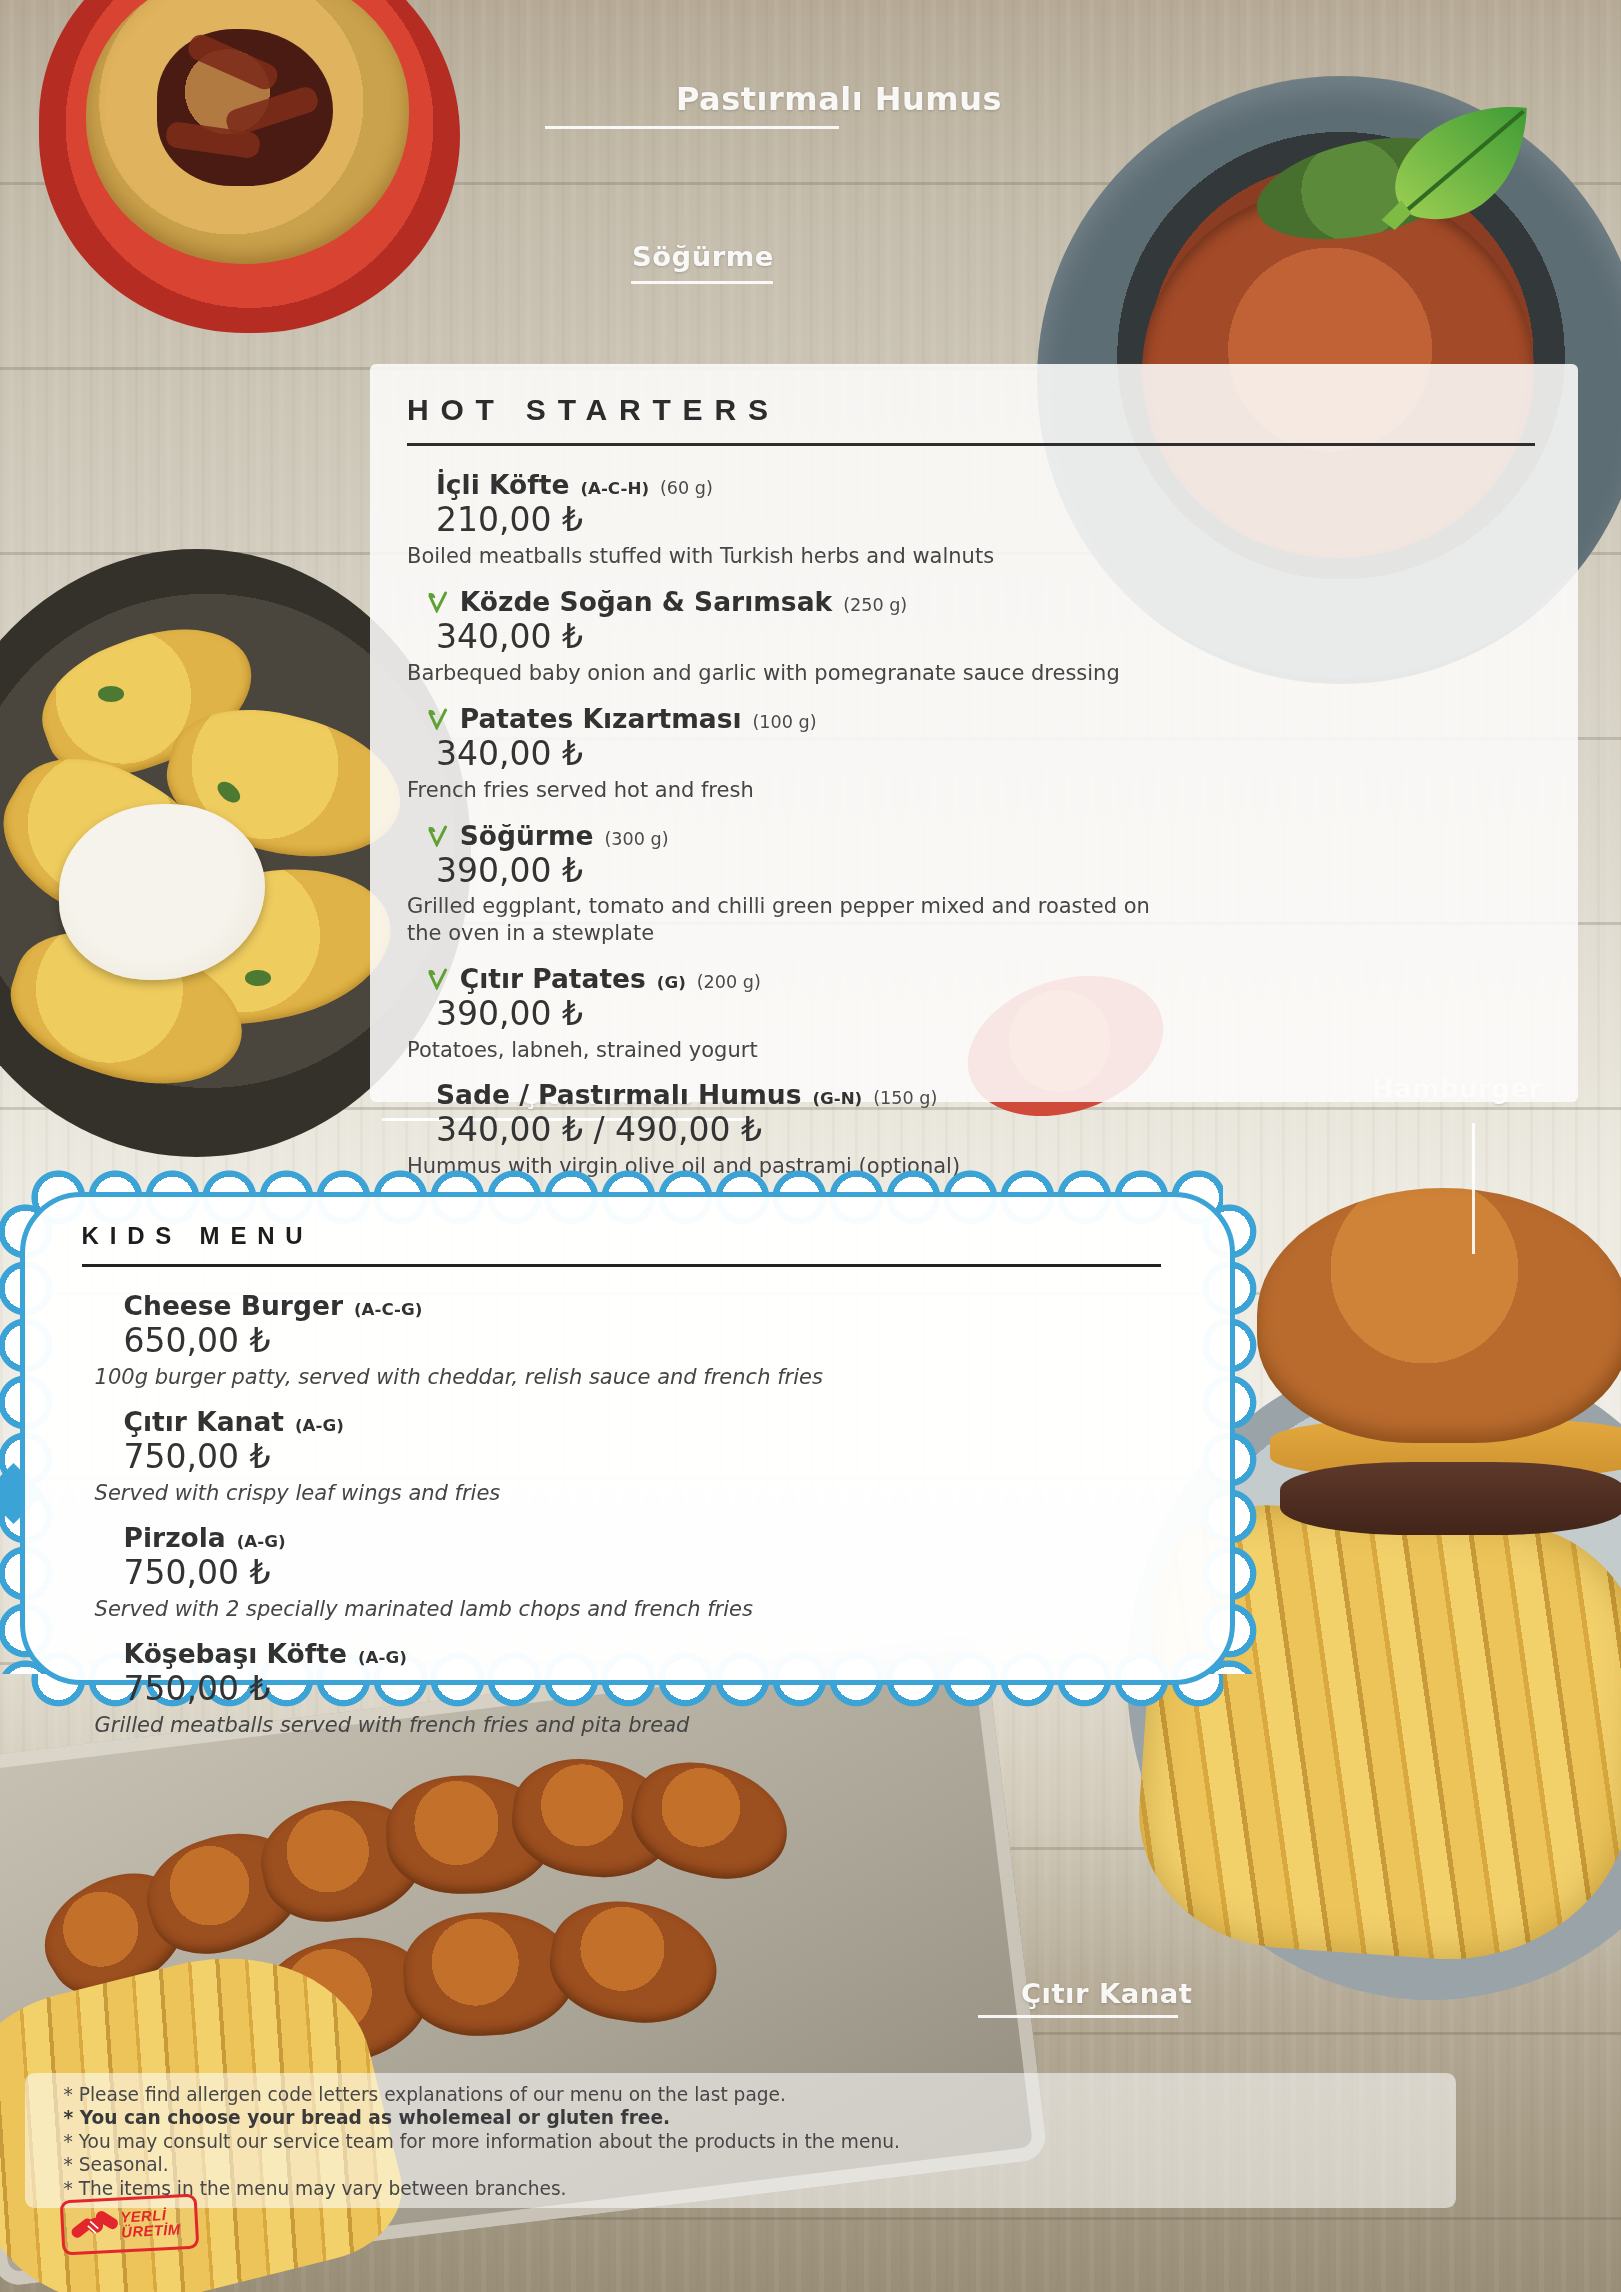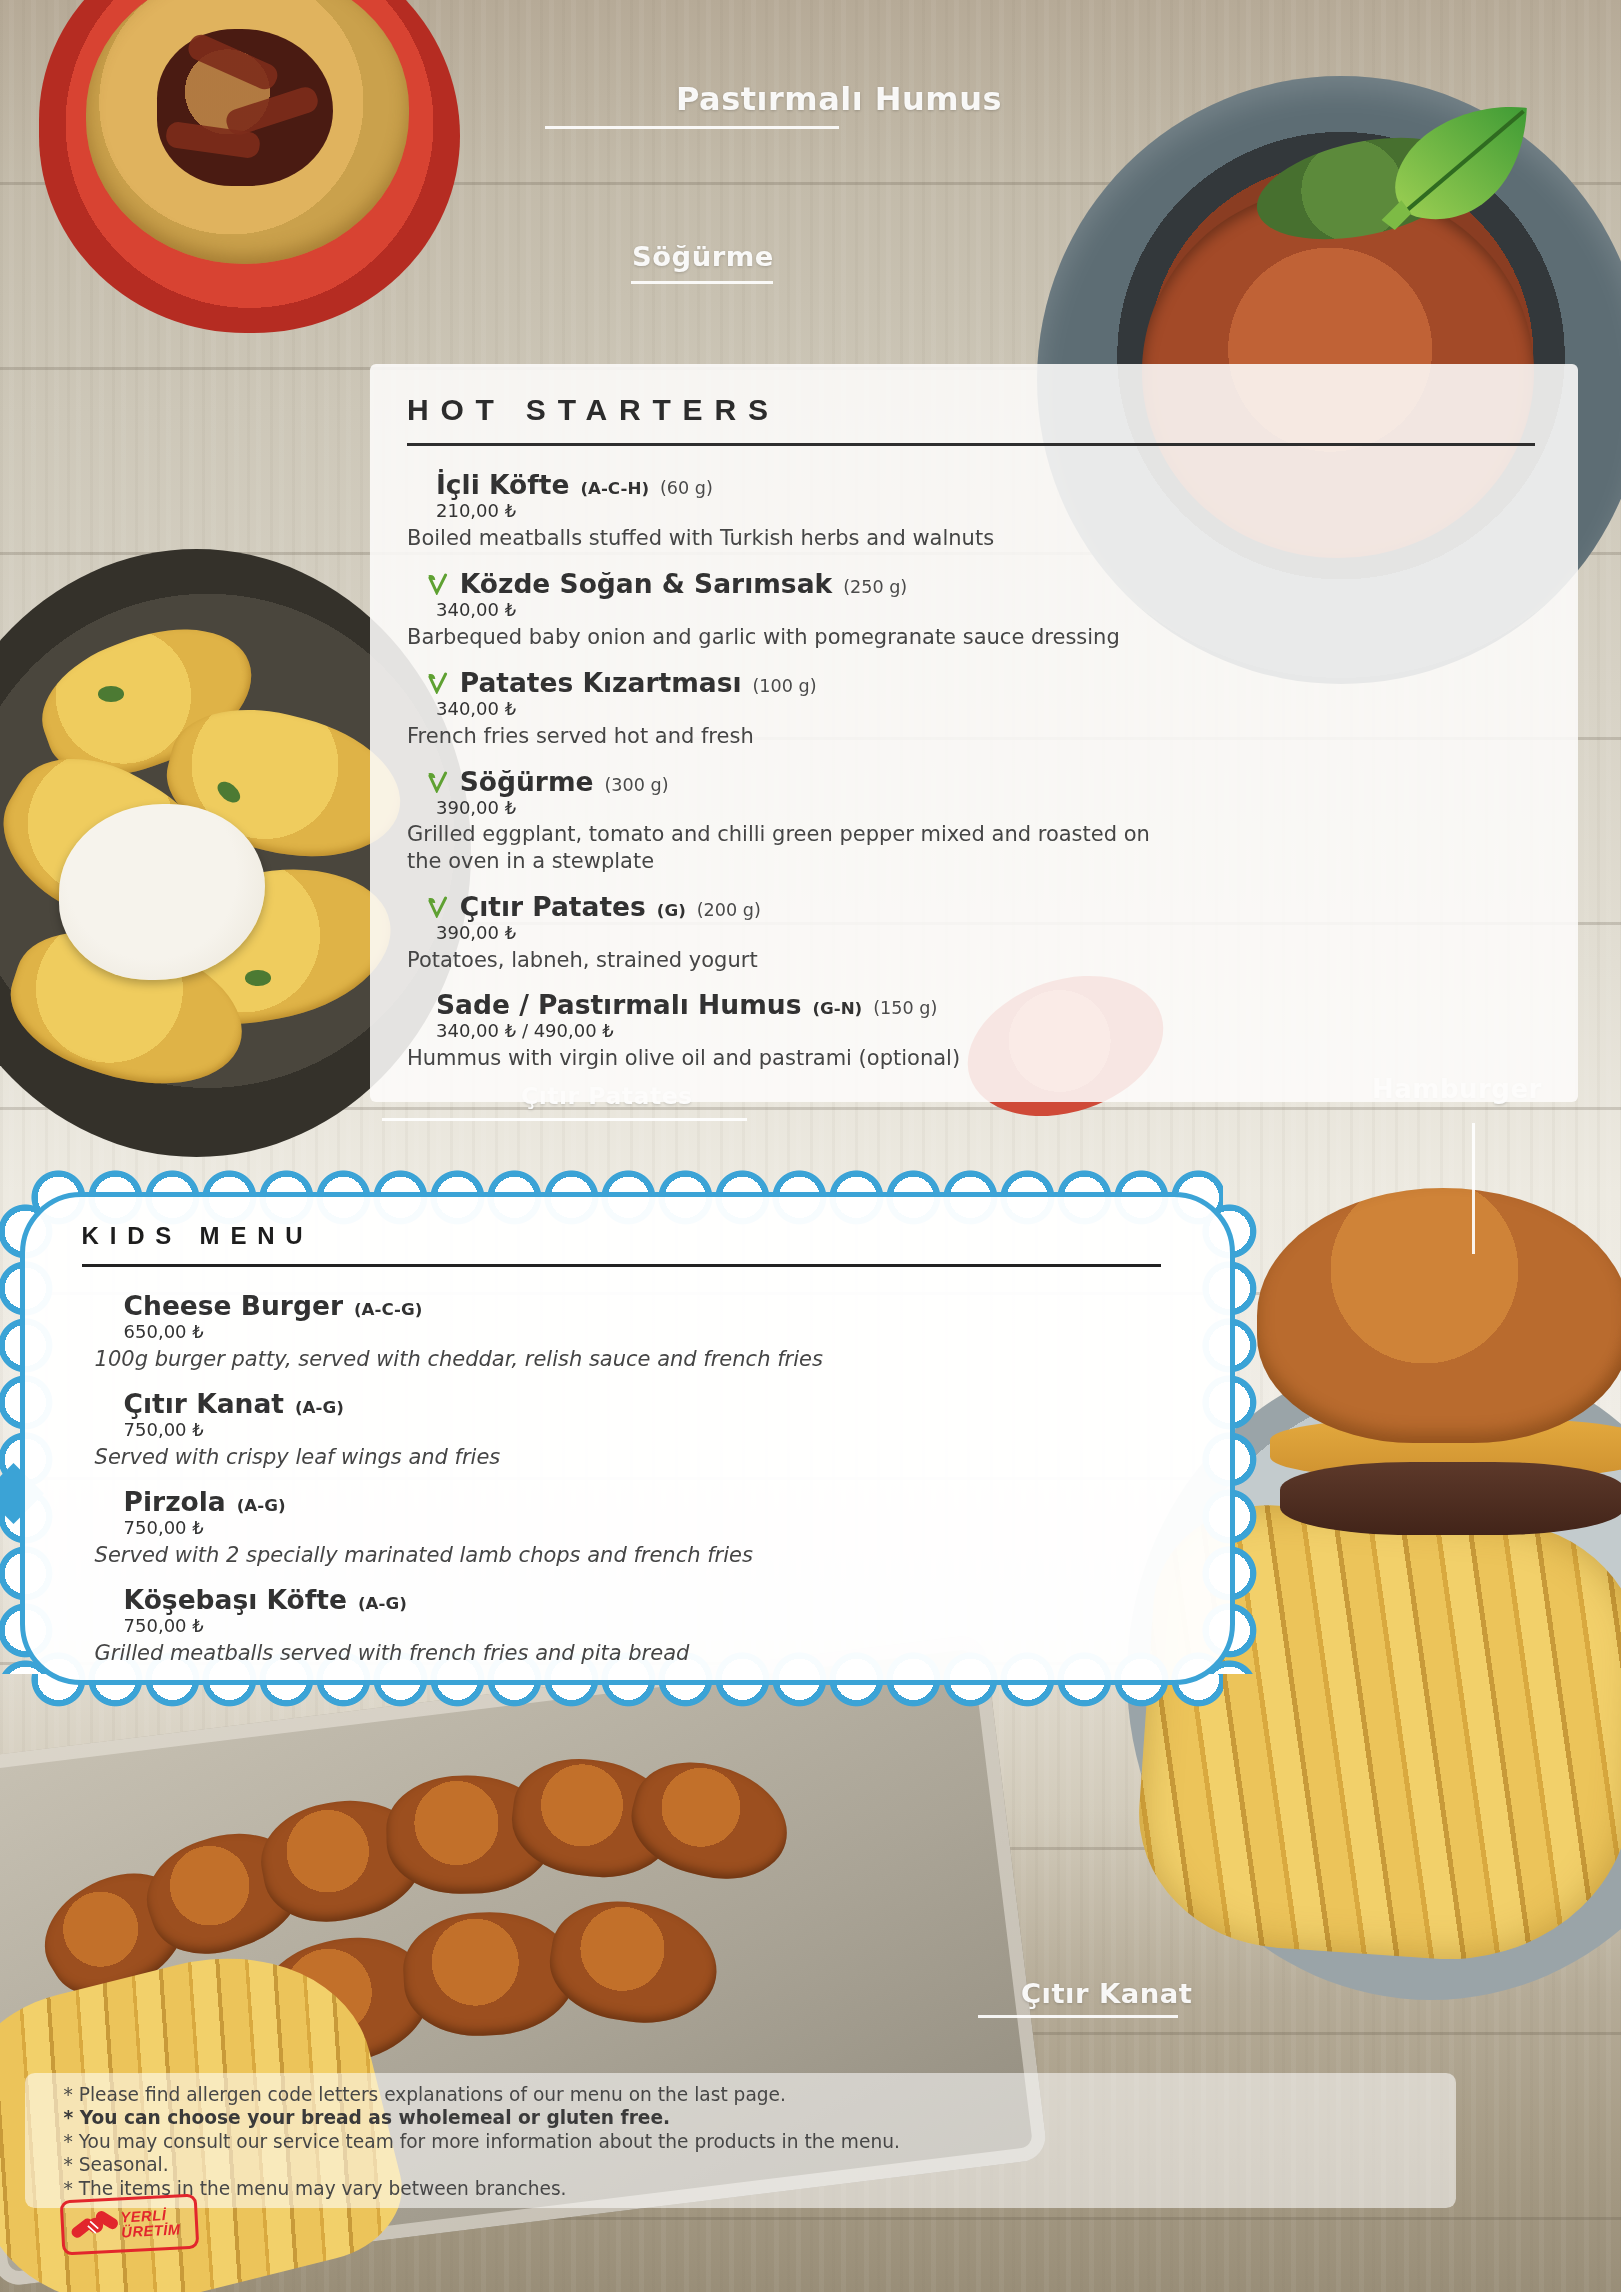--- a/index.html
+++ b/index.html
@@ -75,21 +75,21 @@
     background:rgba(253,252,250,.88);border-radius:5.9px;box-sizing:border-box;
     padding:29px 43px 0 37px;margin-top:23px;}
   .panel-title{font-family:"Liberation Sans",sans-serif;font-size:30px;font-weight:700;
     letter-spacing:11.8px;color:#2c2c2c;}
   .panel-rule{height:2.9px;background:#2e2e2e;margin:15.7px 0 23.5px 0;}
   .mi{margin-bottom:16.7px;}
   .mi-head{display:flex;justify-content:space-between;align-items:baseline;flex-direction:column;}
   .mi-name{font-size:26.5px;font-weight:600;color:#323232;}
   .mi-allerg{font-size:16.7px;font-weight:700;color:#323232;margin-left:5.9px;}
   .mi-portion{font-size:17.6px;font-weight:400;color:#4a4a4a;margin-left:5.9px;}
-  .mi-price{font-size:18px;font-weight:500;color:#333;white-space:nowrap;margin-left:29px;}
+  .mi-price{font-size:33px;font-weight:500;color:#333;white-space:nowrap;margin-left:29px;}
   .mi-desc{font-size:21px;color:#454545;line-height:1.25;max-width:765px;margin-top:3.9px;}
   .veg{display:inline-block;width:23.5px;height:21.6px;margin-right:4.9px;margin-left:-9.8px;vertical-align:-2px;}
   
   .cloud{position:absolute;left:5.9px;top:1178px;width:1243px;height:521px;z-index:4;}
   .cloud .bump-top,.cloud .bump-bottom{position:absolute;left:25.5px;right:25.5px;height:55px;
     background-image:radial-gradient(circle at 27.4px 27.4px,#fff 0 20.6px,#3ba3d6 20.6px 26.5px,rgba(0,0,0,0) 27.4px);
     background-size:57px 55px;background-repeat:repeat-x;}
   .cloud .bump-top{top:-7.8px;}
   .cloud .bump-bottom{bottom:-7.8px;}
   .cloud .bump-left,.cloud .bump-right{position:absolute;top:25.5px;bottom:25.5px;width:55px;

